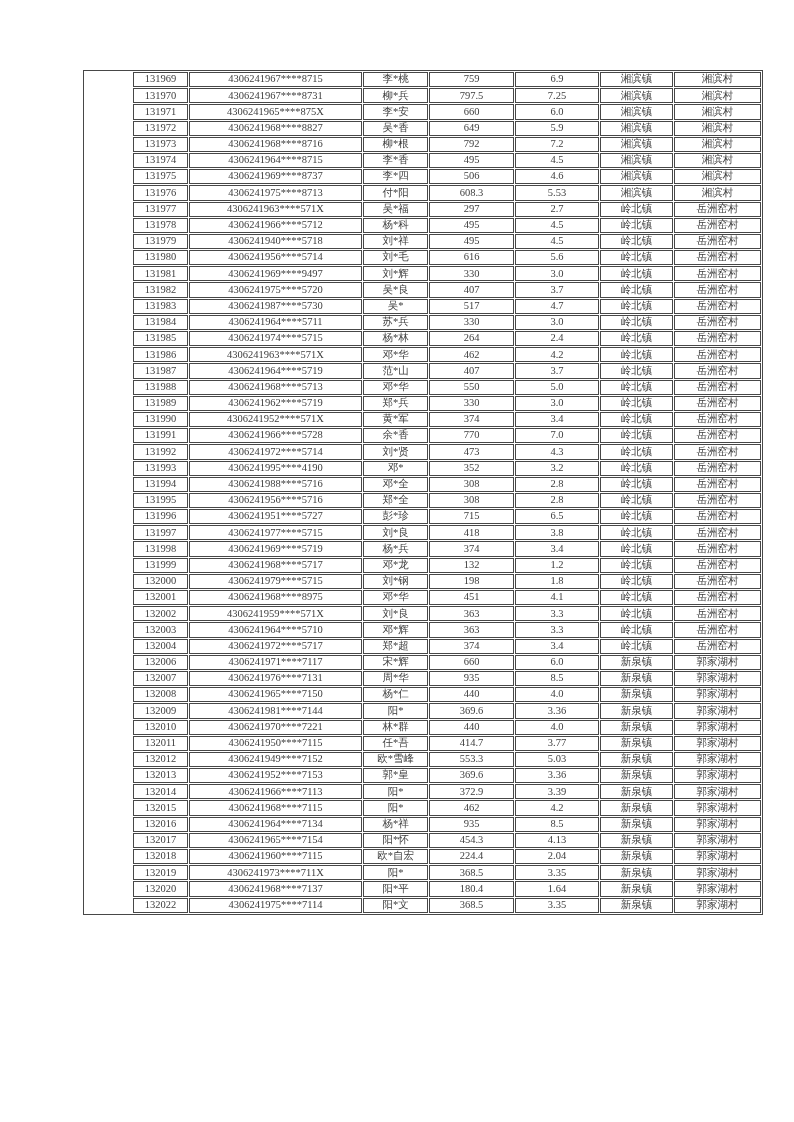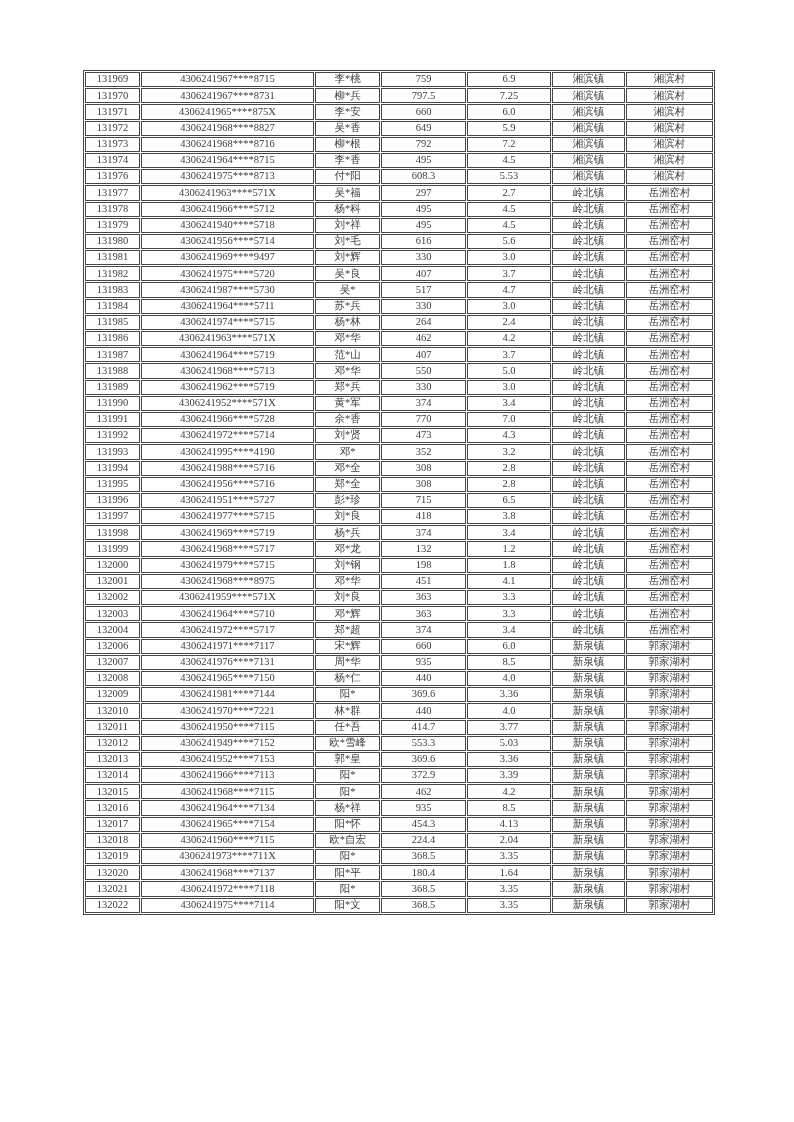--- a/index.html
+++ b/index.html
@@ -18,20 +18,21 @@
   }
   table.grid {
     position: absolute;
     left: 83px;
     top: 70px;
     border-collapse: separate;
     border-spacing: 1px;
     table-layout: fixed;
     border: 1px solid #474747;
     background: #ffffff;
+    padding-left: 48px;
   }
   table.grid td {
     border: 1px solid #474747;
     height: 15.2px;
     font-size: 10.5px;
     line-height: 1;
     color: #3d3d3d;
     text-align: center;
     vertical-align: middle;
     padding: 0 1px;
@@ -109,20 +110,29 @@
         <tr>
           <td>131974</td>
           <td>4306241964****8715</td>
           <td>李*香</td>
           <td>495</td>
           <td>4.5</td>
           <td>湘滨镇</td>
           <td>湘滨村</td>
         </tr>
         <tr>
+          <td>131975</td>
+          <td>4306241969****8737</td>
+          <td>李*四</td>
+          <td>506</td>
+          <td>4.6</td>
+          <td>湘滨镇</td>
+          <td>湘滨村</td>
+        </tr>
+        <tr>
           <td>131976</td>
           <td>4306241975****8713</td>
           <td>付*阳</td>
           <td>608.3</td>
           <td>5.53</td>
           <td>湘滨镇</td>
           <td>湘滨村</td>
         </tr>
         <tr>
           <td>131977</td>
@@ -505,29 +515,20 @@
         <tr>
           <td>132020</td>
           <td>4306241968****7137</td>
           <td>阳*平</td>
           <td>180.4</td>
           <td>1.64</td>
           <td>新泉镇</td>
           <td>郭家湖村</td>
         </tr>
         <tr>
-          <td>132021</td>
-          <td>4306241972****7118</td>
-          <td>阳*</td>
-          <td>368.5</td>
-          <td>3.35</td>
-          <td>新泉镇</td>
-          <td>郭家湖村</td>
-        </tr>
-        <tr>
           <td>132022</td>
           <td>4306241975****7114</td>
           <td>阳*文</td>
           <td>368.5</td>
           <td>3.35</td>
           <td>新泉镇</td>
           <td>郭家湖村</td>
         </tr>
       </tbody>
   </table>

